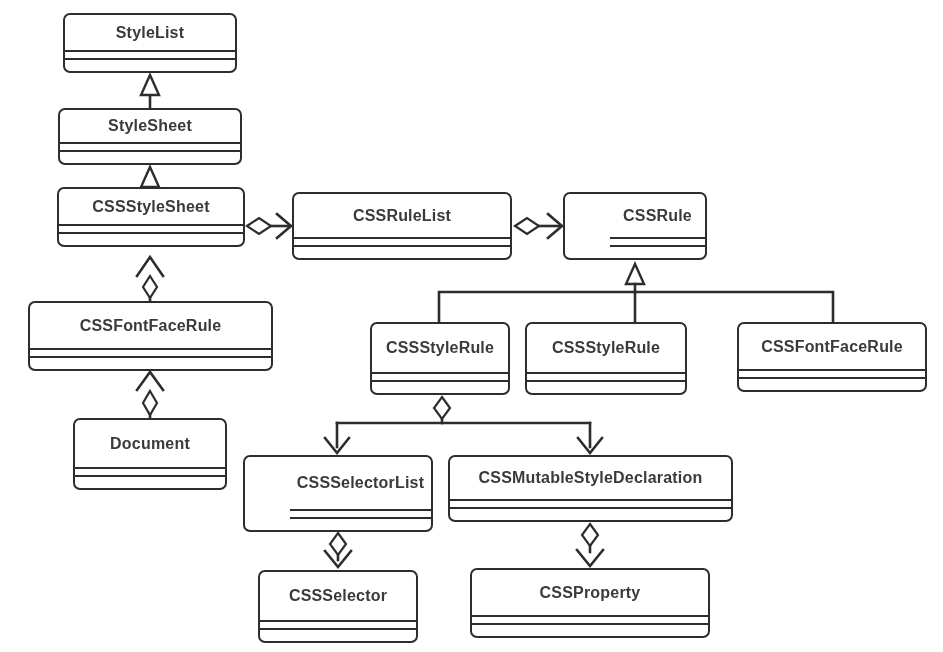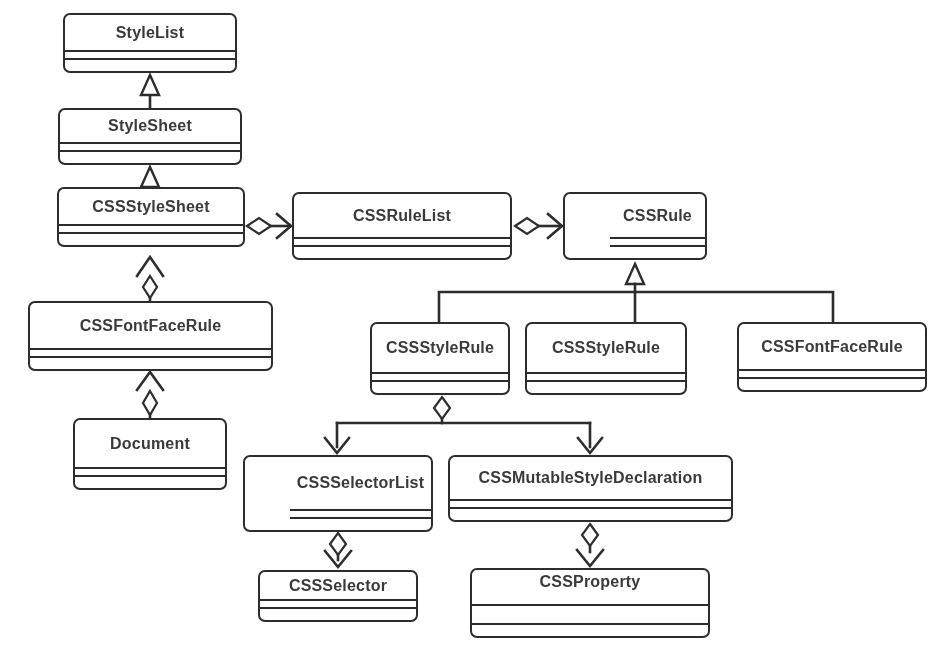--- a/index.html
+++ b/index.html
@@ -209,25 +209,25 @@
     <div class="comp-attrs"></div>
     <div class="comp-ops"></div>
   </div>
 
   <div class="node" style="left:448px; top:455px; width:285px; height:67px;">
     <div class="title">CSSMutableStyleDeclaration</div>
     <div class="comp-attrs"></div>
     <div class="comp-ops"></div>
   </div>
 
-  <div class="node" style="left:258px; top:570px; width:160px; height:52px;">
+  <div class="node" style="left:258px; top:570px; width:160px; height:73px;">
     <div class="title">CSSSelector</div>
     <div class="comp-attrs"></div>
     <div class="comp-ops"></div>
   </div>
 
-  <div class="node" style="left:470px; top:568px; width:240px; height:70px;gap:11px;">
+  <div class="node" style="left:470px; top:568px; width:240px; height:70px;">
     <div class="title">CSSProperty</div>
     <div class="comp-attrs"></div>
     <div class="comp-ops"></div>
   </div>
 
 </div>
 
 </body></html>

